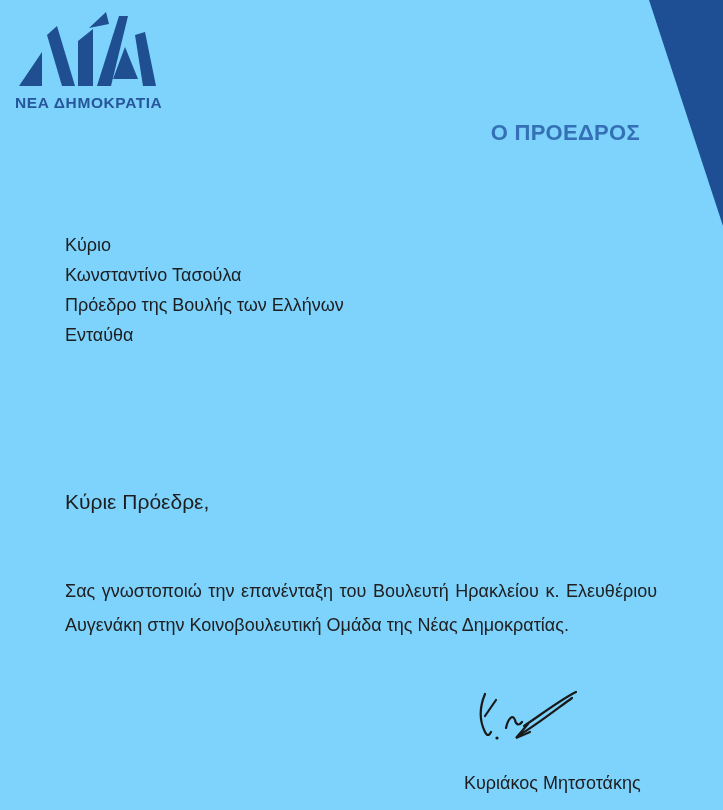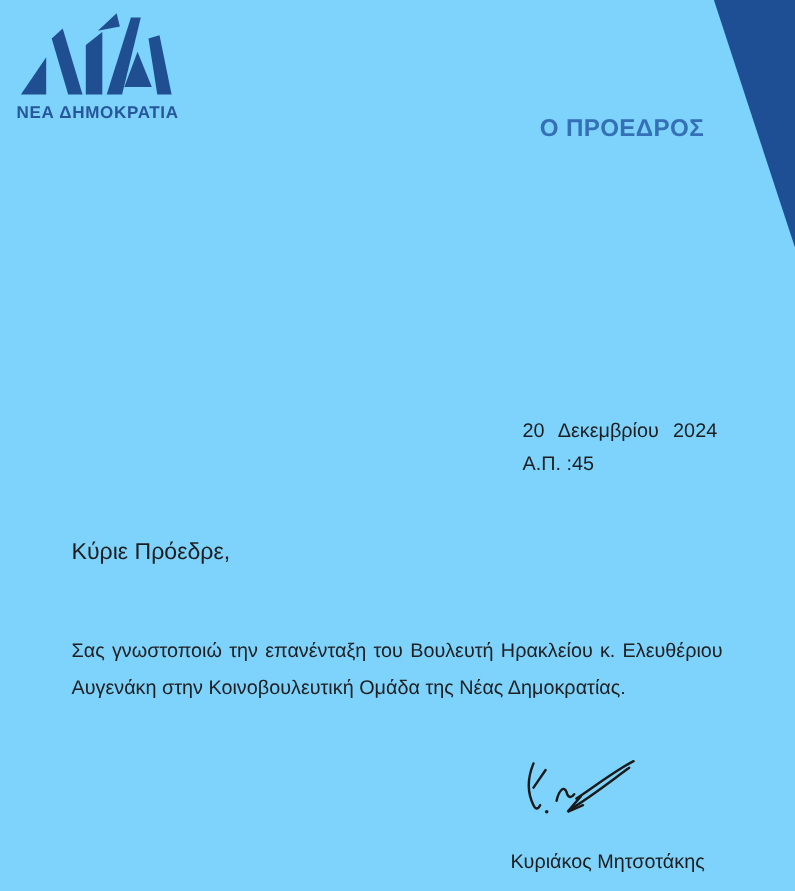--- a/index.html
+++ b/index.html
@@ -15,21 +15,21 @@
   .logo{position:absolute;left:15px;top:8px;width:145px;}
   .logo svg{display:block;}
   .logo-wordmark{
     margin-top:6px;
     font-size:15.5px;font-weight:bold;letter-spacing:0.6px;
     color:var(--logo-blue,#27569a);
     white-space:nowrap;
   }
   .corner-triangle{position:absolute;right:0;top:0;width:74px;height:226px;}
   .president-title{
-    position:absolute;top:104px;right:83px;
+    position:absolute;top:120px;right:83px;
     font-size:22px;font-weight:bold;letter-spacing:0.3px;
     color:var(--header-blue,#3470b5);
     white-space:nowrap;
   }
   
   .recipient{position:absolute;left:65px;top:230px;font-size:18px;line-height:30px;}
   
   .meta-block{position:absolute;left:475px;top:376px;font-size:18px;line-height:30px;}
   .date-line{word-spacing:8px;white-space:nowrap;}
   
@@ -61,25 +61,27 @@
     </svg>
     <div class="logo-wordmark">ΝΕΑ ΔΗΜΟΚΡΑΤΙΑ</div>
   </div>
 
   <svg class="corner-triangle" viewBox="0 0 74 226">
     <polygon points="0,0 74,0 74,226" fill="#1e4f94"></polygon>
   </svg>
 
   <div class="president-title">Ο ΠΡΟΕΔΡΟΣ</div>
 
+  <div class="recipient">
+    <div>Κύριο</div>
+    <div>Κωνσταντίνο Τασούλα</div>
+    <div>Πρόεδρο της Βουλής των Ελλήνων</div>
+    <div>Ενταύθα</div>
+  </div>
 
-  <div class="meta-block">
-    <div class="date-line">20 Δεκεμβρίου 2024</div>
-    <div>Α.Π. :45</div>
-  </div>
 
   <div class="salutation">Κύριε Πρόεδρε,</div>
 
   <div class="body-par">Σας γνωστοποιώ την επανένταξη του Βουλευτή Ηρακλείου κ. Ελευθέριου Αυγενάκη στην Κοινοβουλευτική Ομάδα της Νέας Δημοκρατίας.</div>
 
   <svg class="signature" viewBox="0 0 115 62" fill="none" stroke="#1a1a1a" stroke-width="2.2" stroke-linecap="round">
     <path d="M13,8 C8,20 7,34 13,46 C15,50 17,50 19,46"></path>
     <path d="M24,14 L13,30"></path>
     <circle cx="25" cy="52" r="1.6" fill="#1a1a1a" stroke="none"></circle>
     <path d="M34,42 C36,32 41,28 43,34 C44,39 47,40 50,36"></path>

